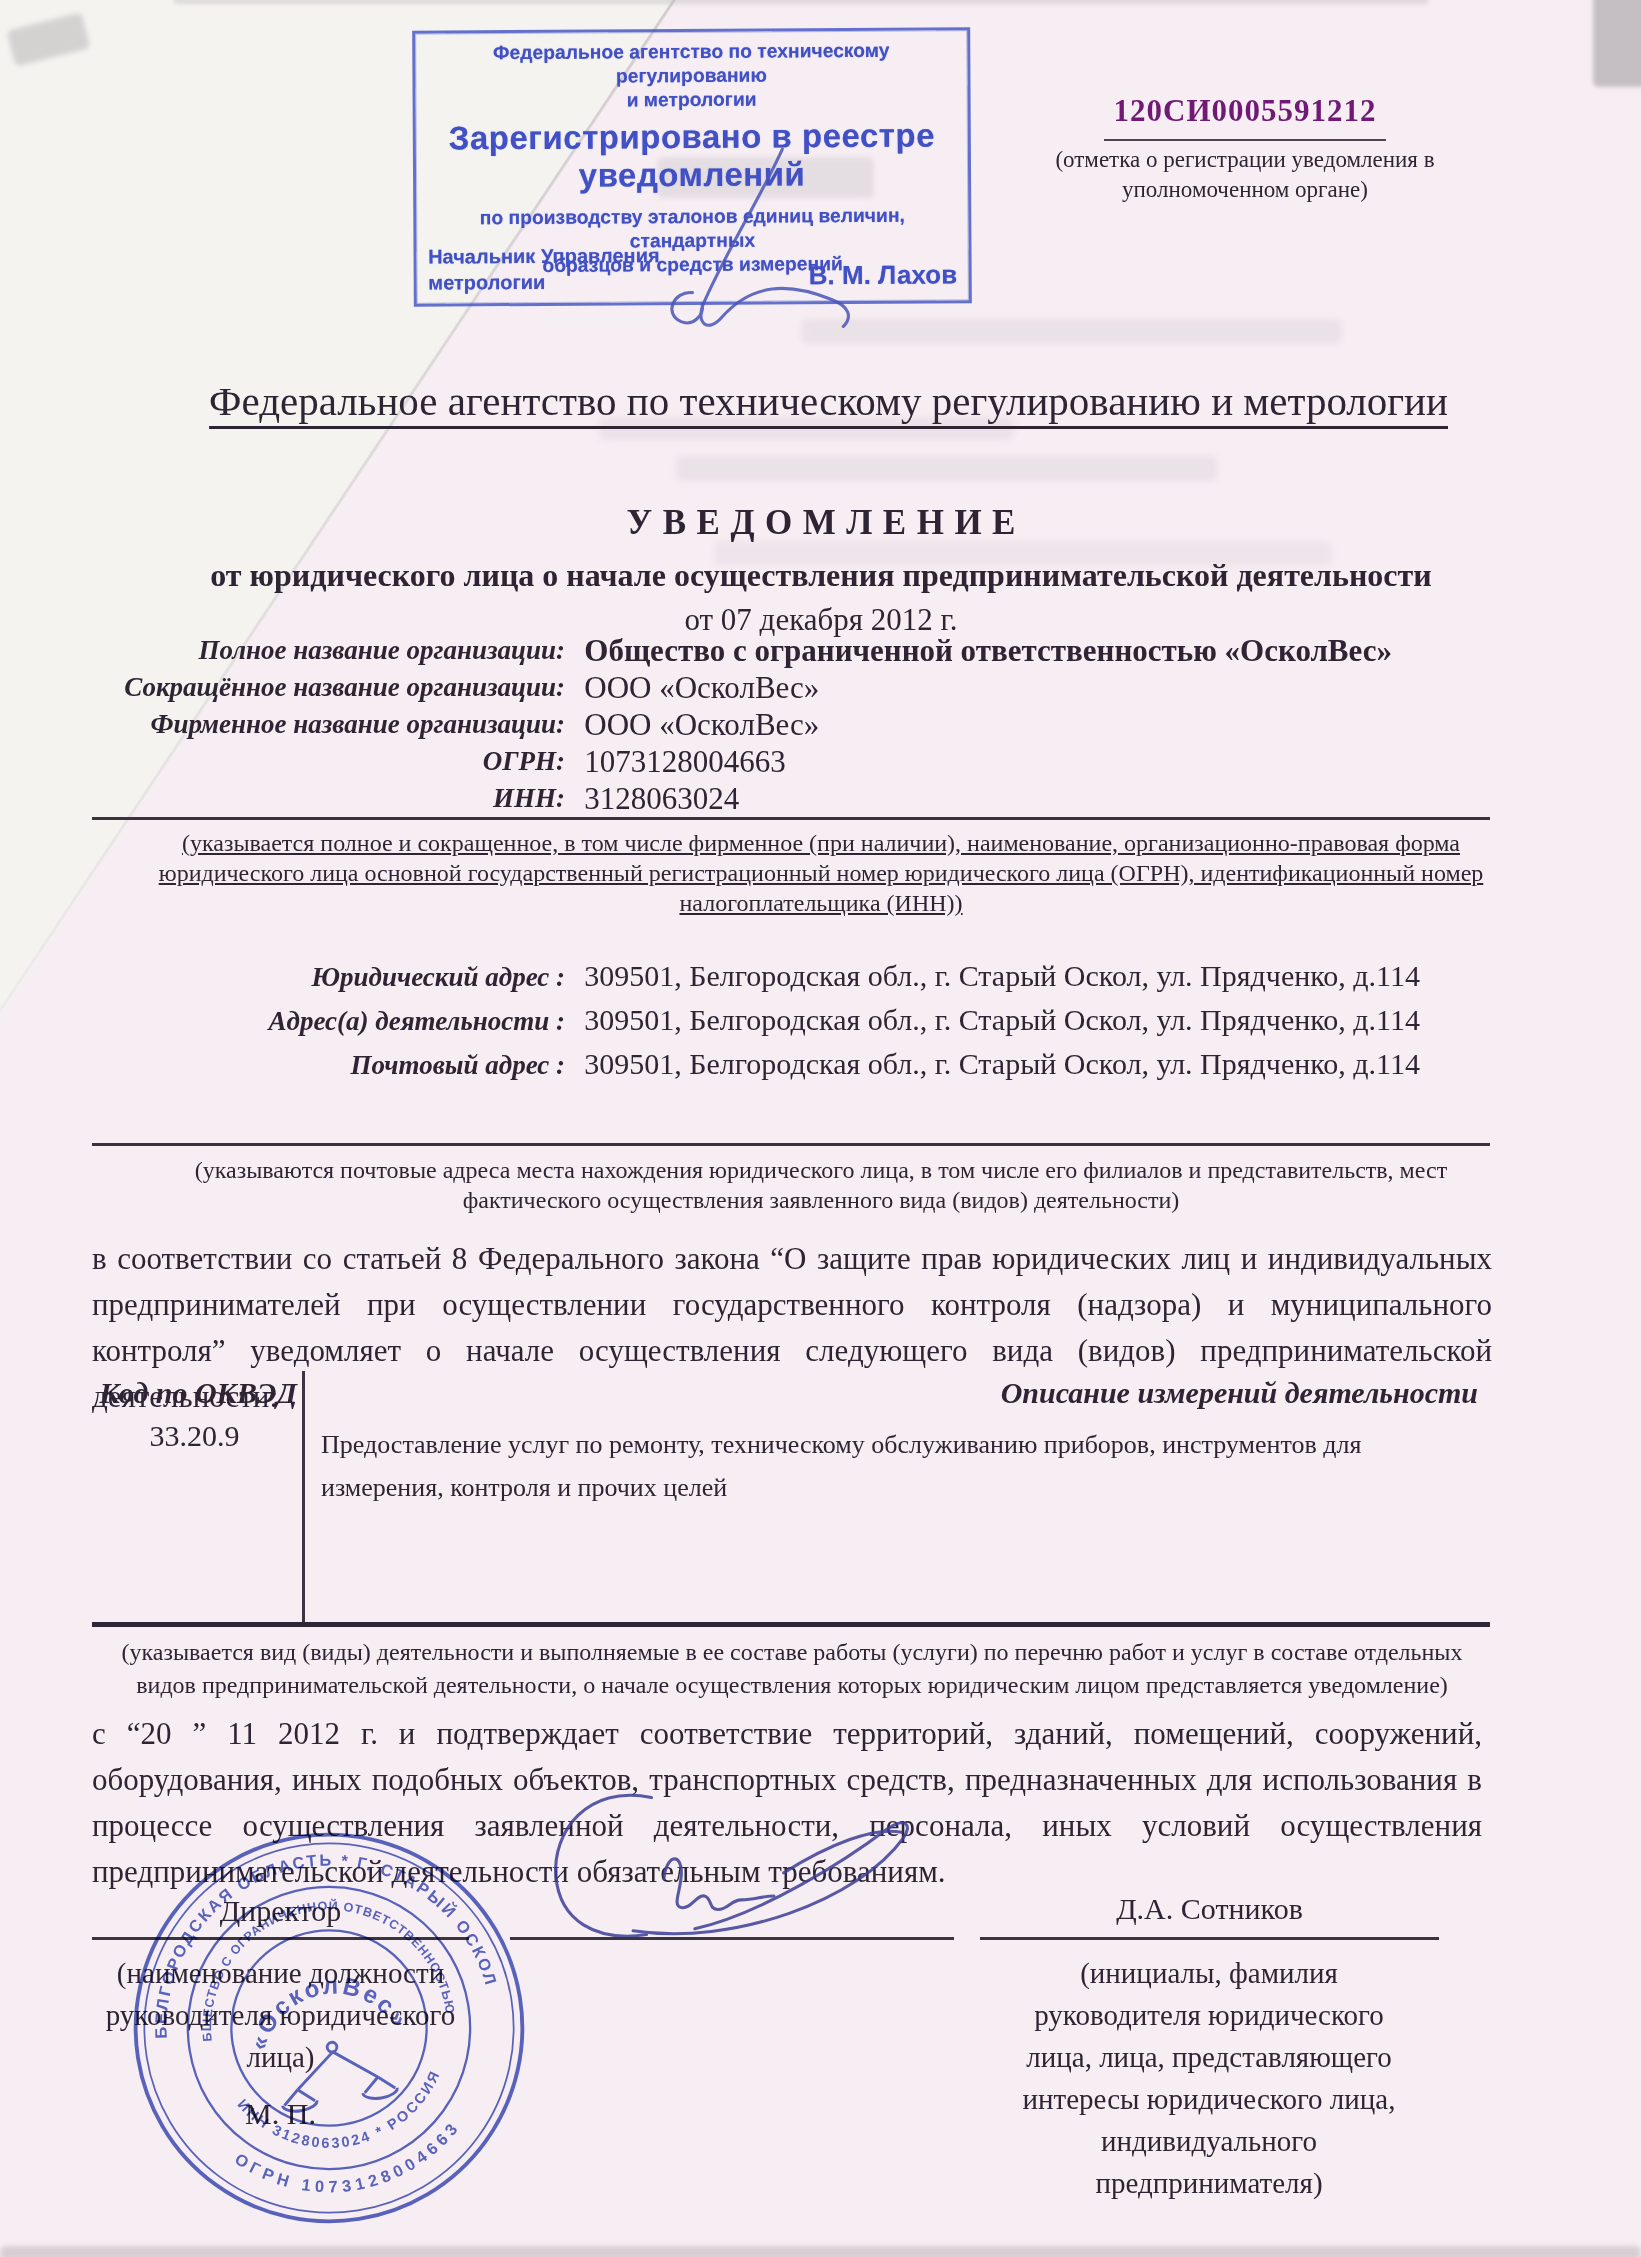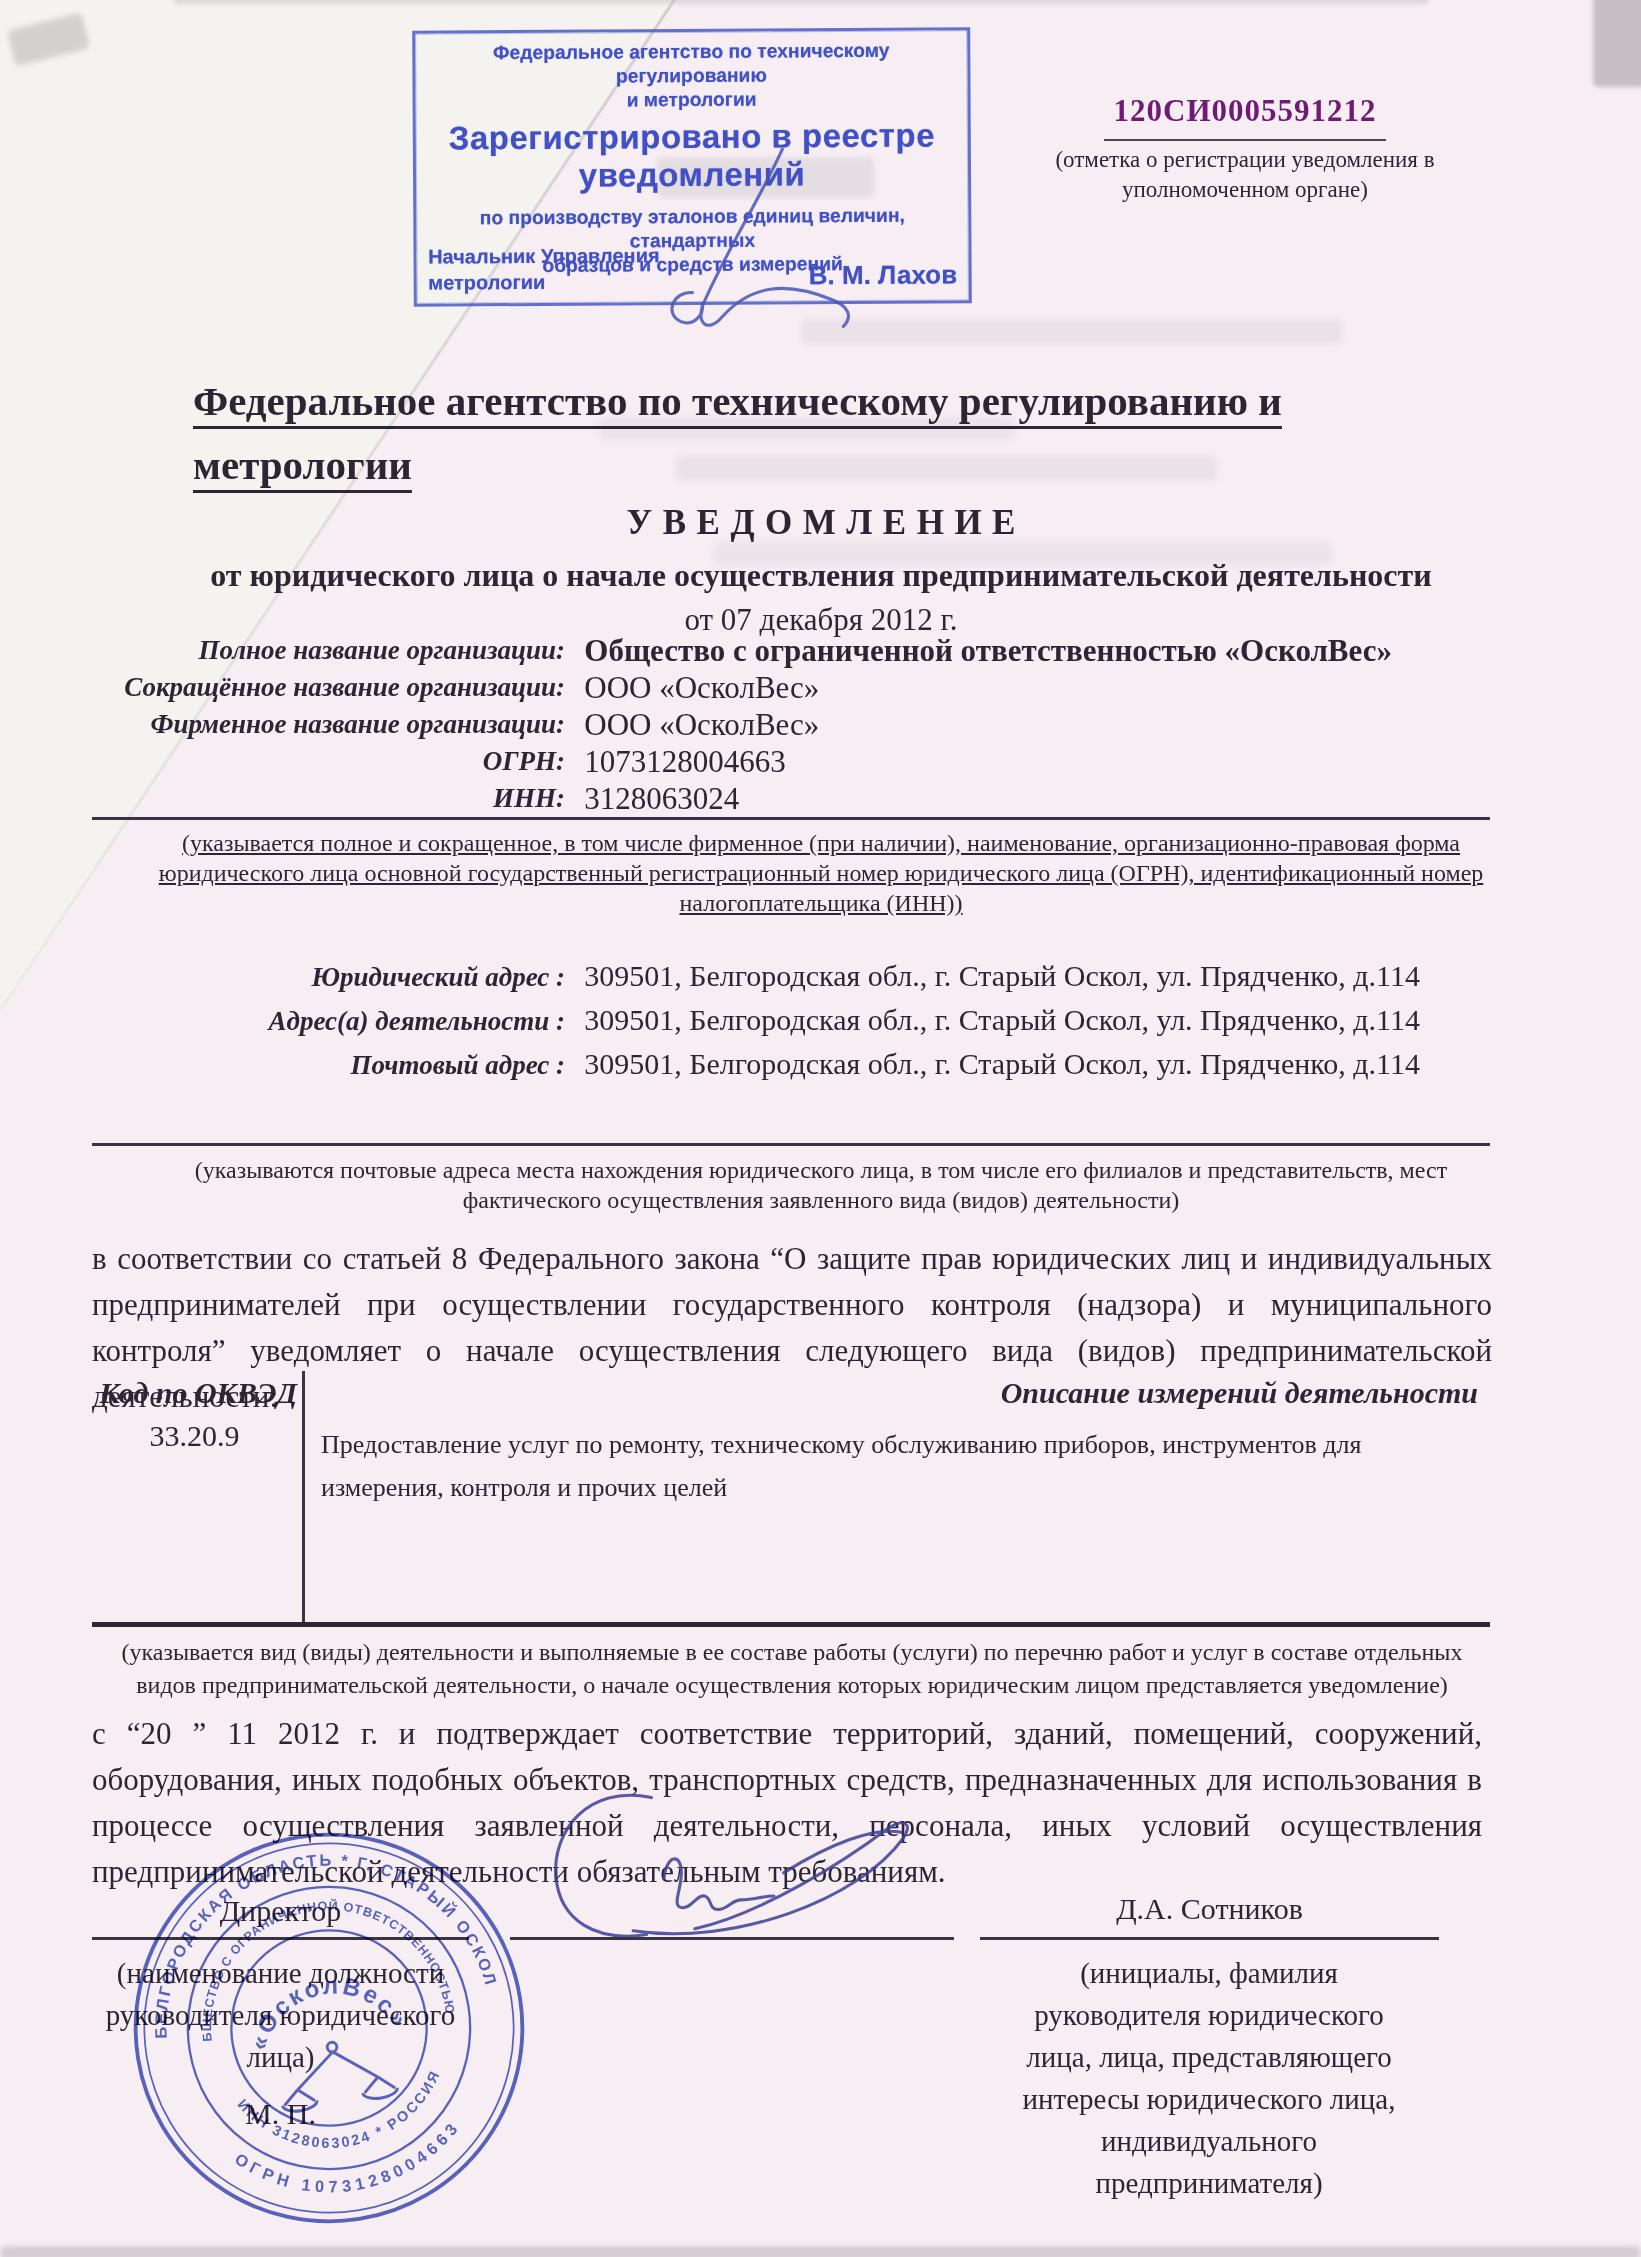--- a/index.html
+++ b/index.html
@@ -30,21 +30,21 @@
   .st-bottom{position:absolute;left:11.6px;right:11.6px;bottom:7.7px;display:flex;justify-content:space-between;align-items:flex-end;}
   .st-title{font-size:20px;line-height:26px;font-weight:bold;text-align:left;}
   .st-name{font-size:26px;font-weight:bold;padding-bottom:1.9px;}
   .st-sig{position:absolute;left:183px;top:106px;width:309px;height:232px;overflow:visible;pointer-events:none;}
   
   .regnum{left:999px;top:93px;width:492px;text-align:center;}
   .regnum .num{display:inline-block;font-weight:bold;font-size:31px;letter-spacing:1px;color:#701a75;
     border-bottom:2.9px solid #4e4553;padding:0 9.7px 9.7px;}
   .regnum .cap{font-size:23px;line-height:30px;margin-top:4.8px;}
   
-  .doc-title{left:193px;top:369px;width:1255px;text-align:left;font-weight:bold;font-size:41px;line-height:64px;
+  .doc-title{left:193px;top:369px;width:1255px;text-align:right;font-weight:normal;font-size:41px;line-height:64px;
     text-decoration:underline;text-decoration-thickness:2.9px;text-underline-offset:10.6px;}
   .doc-type{left:126px;top:503px;width:1390px;text-align:center;font-weight:bold;font-size:35px;
     letter-spacing:.3em;text-indent:.3em;}
   .doc-sub{left:92px;top:557px;width:1458px;text-align:center;font-weight:bold;font-size:32px;}
   .doc-date{left:126px;top:602px;width:1390px;text-align:center;font-size:31px;}
   
   .fgrid{display:grid;grid-template-columns:473px 1fr;column-gap:19.3px;}
   .fgrid .lab{font-style:italic;font-weight:bold;font-size:27px;text-align:right;}
   .org{left:92px;top:632px;width:1400px;}
   .org>div{line-height:37px;}

